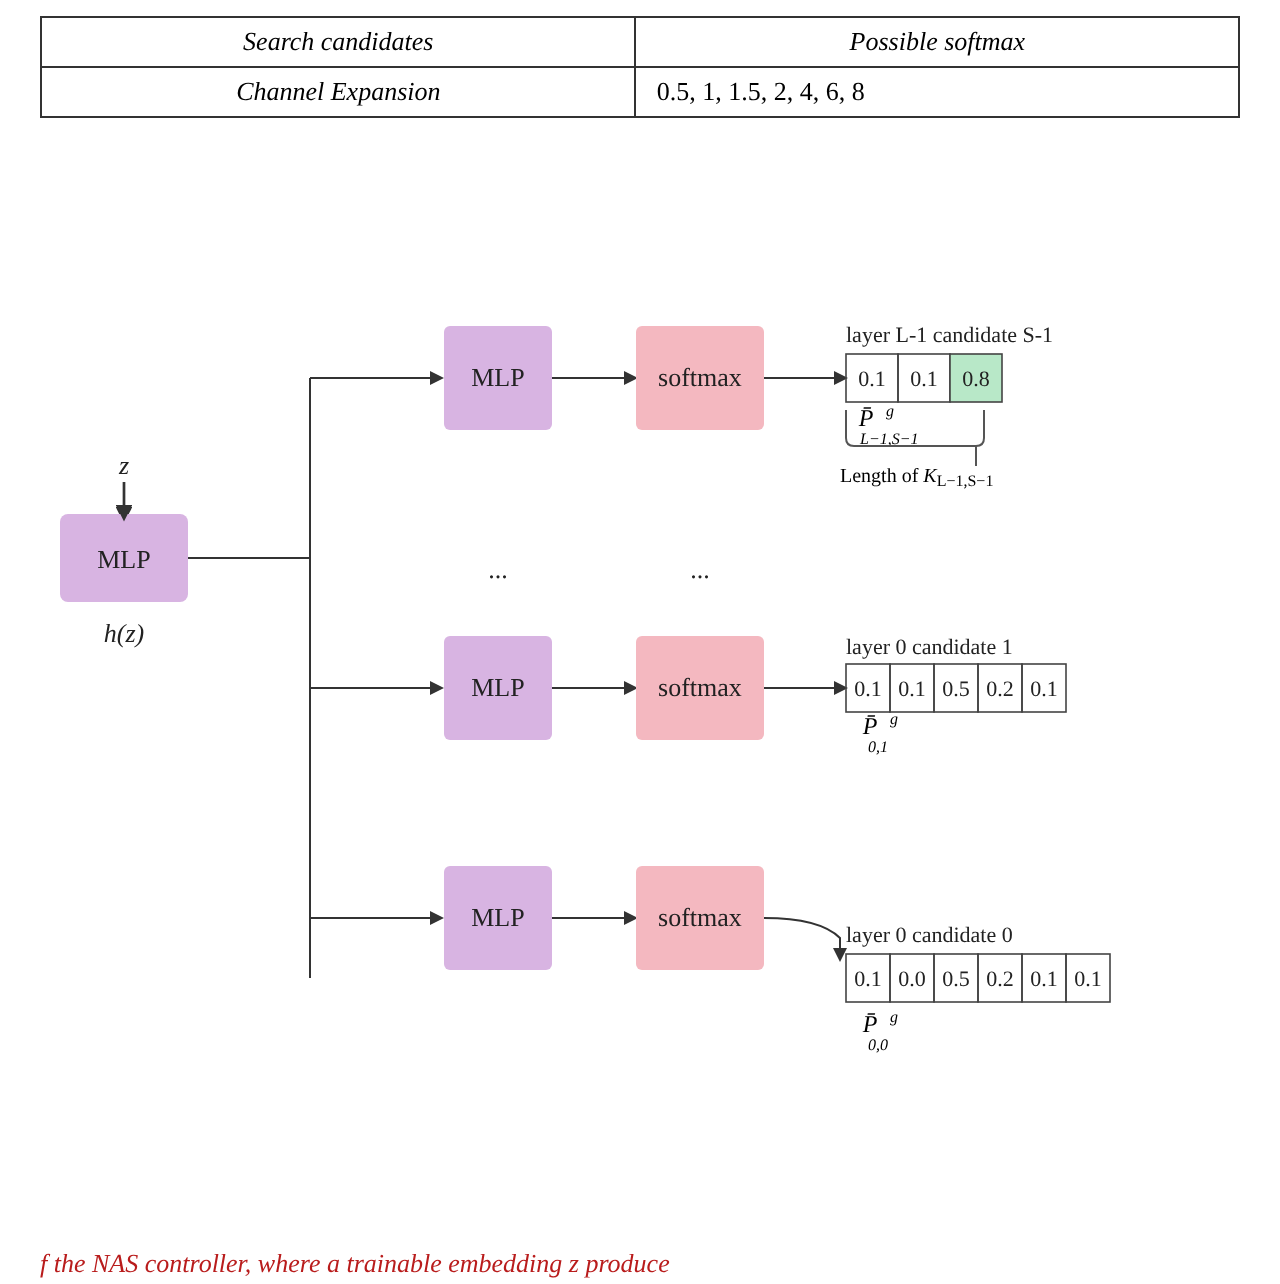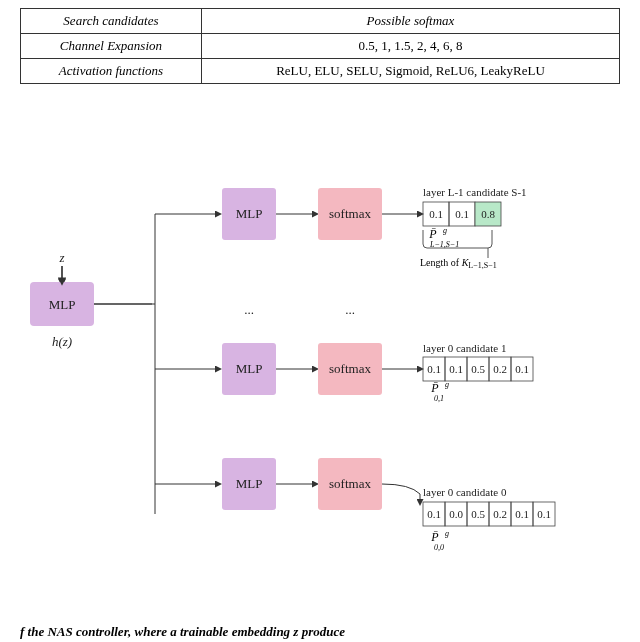--- a/index.html
+++ b/index.html
@@ -30,21 +30,21 @@
     table.candidates-table th {
       font-weight: normal;
       font-style: italic;
     }
     table.candidates-table td.left-col {
       text-align: center;
       vertical-align: middle;
       font-style: italic;
     }
     table.candidates-table td.right-col {
-      text-align: center;
+      text-align: left;
       font-style: normal;
     }
 
     
     .diagram-section {
       position: relative;
       width: 640px;
       height: 500px;
       margin-top: 10px;
     }
@@ -100,24 +100,20 @@
       <tr>
         <th>Search candidates</th>
         <th>Possible softmax</th>
       </tr>
     </thead>
     <tbody>
       <tr>
         <td class="left-col">Channel Expansion</td>
         <td class="right-col">0.5, 1, 1.5, 2, 4, 6, 8</td>
       </tr>
-      <tr>
-        <td class="left-col">Activation functions</td>
-        <td class="right-col">ReLU, ELU, SELU, Sigmoid, ReLU6, LeakyReLU</td>
-      </tr>
     </tbody>
   </table>
 </div>
 
 <div class="diagram-section">
   <svg class="diagram-svg" viewBox="0 0 640 500" xmlns="http://www.w3.org/2000/svg">
 
     <text x="62" y="168" class="label-text" text-anchor="middle" font-style="italic">z</text>
     <line x1="62" y1="172" x2="62" y2="188" stroke="#333" stroke-width="1.2" marker-end="url(#arrowhead)"></line>
 
@@ -233,15 +229,15 @@
     <text x="445" y="442" font-family="Times New Roman" font-size="8" font-style="italic">g</text>
     <text x="434" y="456" font-family="Times New Roman" font-size="8" font-style="italic">0,0</text>
 
     <line x1="62" y1="172" x2="62" y2="187" stroke="#333" stroke-width="1.2" marker-end="url(#arrowhead)"></line>
 
     <line x1="94" y1="210" x2="152" y2="210" stroke="#333" stroke-width="1"></line>
 
   </svg>
 </div>
 
-<div style="position:absolute; bottom:0; left:0; width:100%; padding:2px 20px; font-size:13px; font-style:italic; color:#000000; background:#fff;font-weight:bold;">
+<div style="position:absolute; bottom:0; left:0; width:100%; padding:2px 20px; font-size:13px; font-style:italic; color:#b91c1c; background:#fff;">
   <span>f the NAS controller, where a trainable embedding z produce</span>
 </div>
 
 </body></html>

